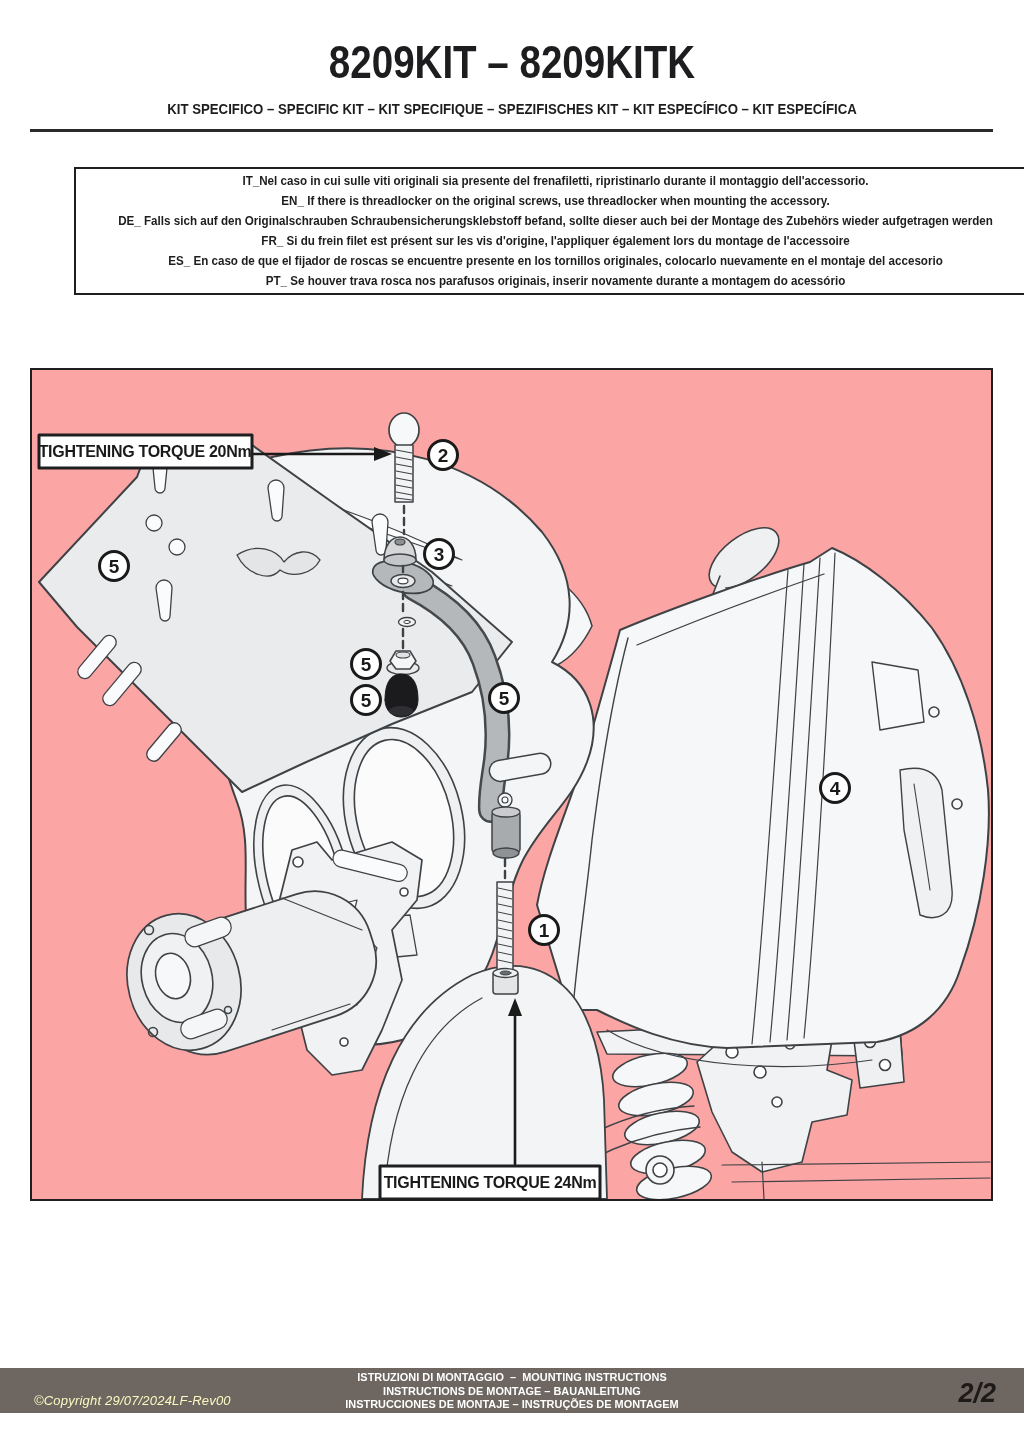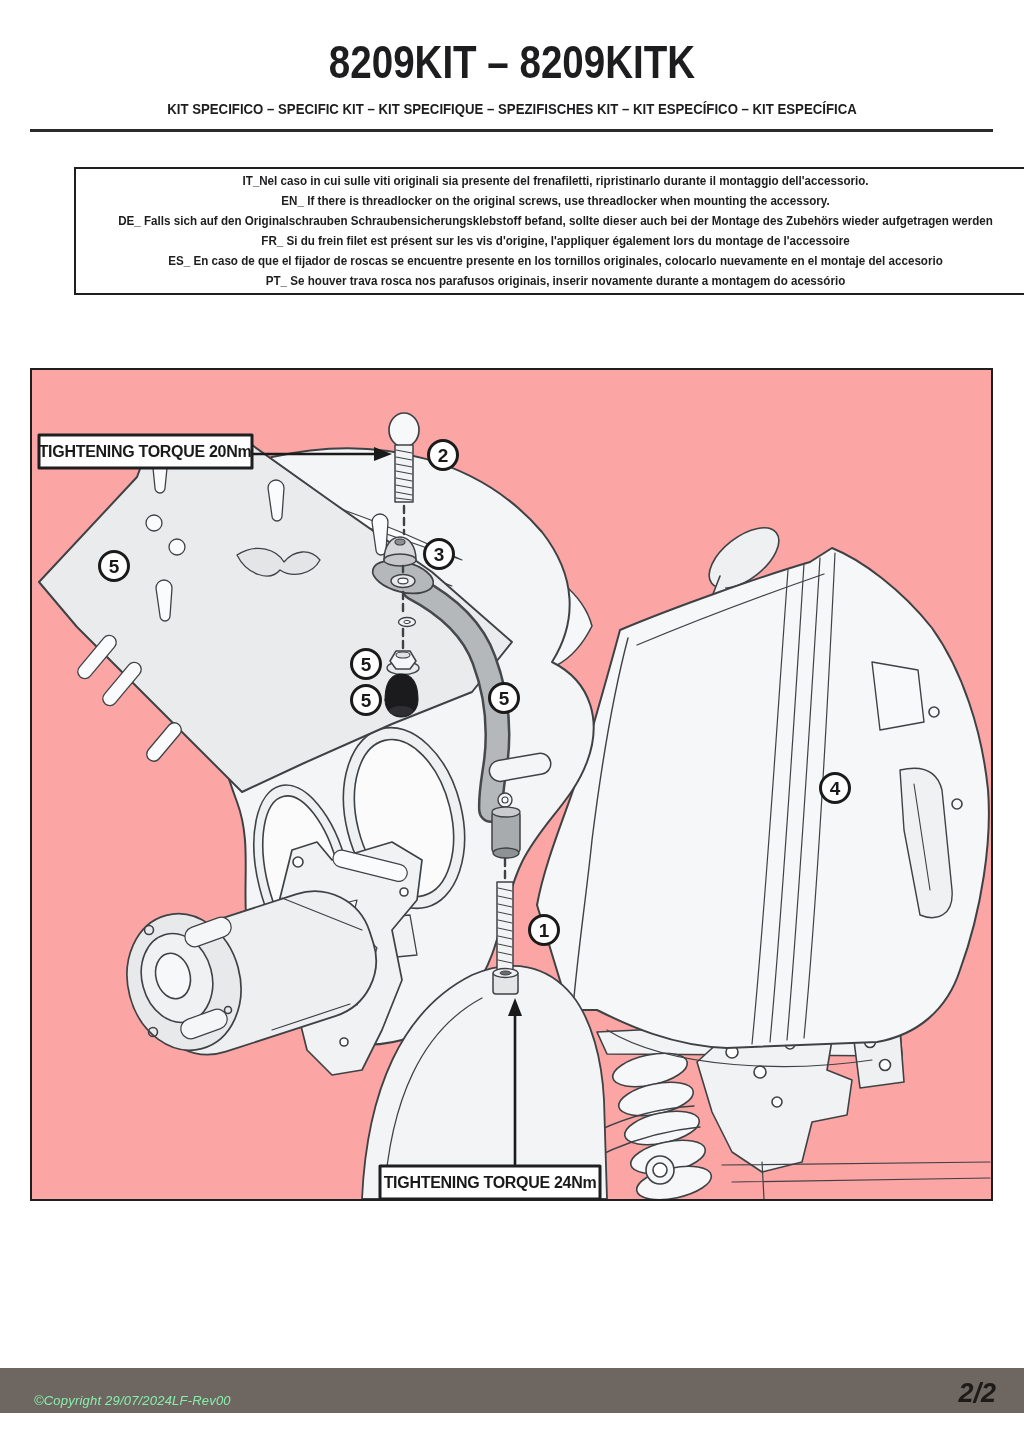--- a/index.html
+++ b/index.html
@@ -23,21 +23,21 @@
 
   .diagram-wrap{position:absolute;top:368px;left:30px;width:959px;height:829px;
          border:2px solid #1f1f21;background:#fca5a5;}
   svg{display:block;}
   svg text{font-family:"Liberation Sans",sans-serif;font-weight:bold;fill:#1a1a1a;}
   .torque-text{font-size:16px;letter-spacing:-0.3px;}
   .callout-num{font-size:19px;}
 
   .footer-bar{position:absolute;top:1368px;left:0;width:1024px;height:45px;background:#6e6761;}
   .copyright{position:absolute;left:34px;bottom:5px;font-size:13px;font-style:italic;
-         color:#86efac;letter-spacing:0.2px;}
+         color:#fef9c3;letter-spacing:0.2px;}
   .footer-center{position:absolute;left:0;right:0;top:3px;text-align:center;color:#ffffff;}
   .footer-line{display:block;font-size:11.5px;font-weight:bold;line-height:13.5px;
          white-space:pre;transform:scaleX(0.95);transform-origin:50% 50%;}
   .page-num{position:absolute;right:28px;bottom:4px;font-size:27px;font-style:italic;
          font-weight:bold;color:#1d1a18;}
 </style>
 </head>
 <body>
 
 <div class="page">
@@ -355,16 +355,21 @@
       <g>
         <circle cx="512" cy="560" r="14.5" fill="#fff" stroke="#1a1a1a" stroke-width="3"></circle>
         <text class="callout-num" x="512" y="567" text-anchor="middle">1</text>
       </g>
     </g>
   </svg>
   </div>
 
   <div class="footer-bar">
     <span class="copyright">©Copyright 29/07/2024LF-Rev00</span>
+    <div class="footer-center">
+      <span class="footer-line">ISTRUZIONI DI MONTAGGIO  –  MOUNTING INSTRUCTIONS</span>
+      <span class="footer-line">INSTRUCTIONS DE MONTAGE – BAUANLEITUNG</span>
+      <span class="footer-line">INSTRUCCIONES DE MONTAJE – INSTRUÇÕES DE MONTAGEM</span>
+    </div>
     <span class="page-num">2/2</span>
   </div>
 
 </div>
 
 </body></html>

